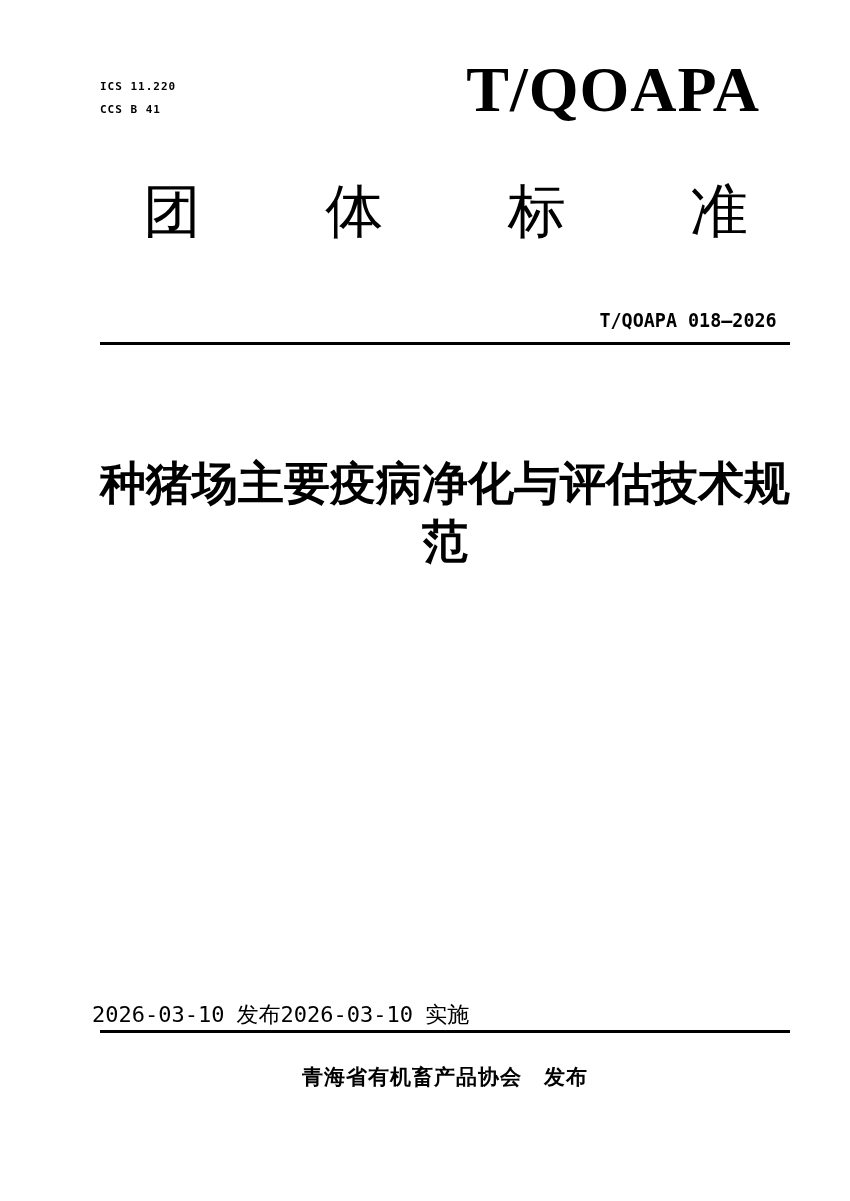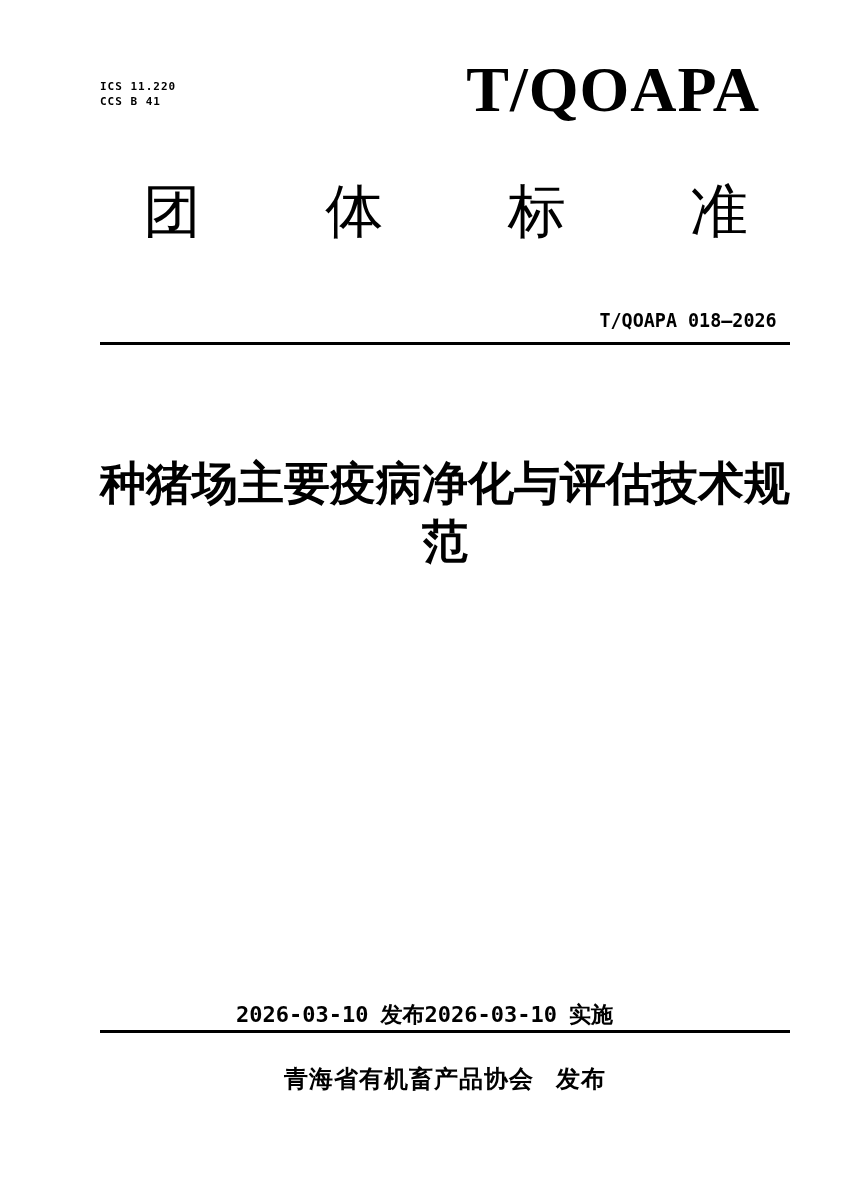--- a/index.html
+++ b/index.html
@@ -19,21 +19,21 @@
   .code-block {
     position: absolute;
     left: 100px;
     font-family: "DejaVu Sans Mono", monospace;
     font-size: 11px;
     font-weight: bold;
     letter-spacing: 1px;
     white-space: pre;
   }
   .ics { top: 80px; }
-  .ccs { top: 95px; }
+  .ccs { top: 103px; }
   .brand {
     position: absolute;
     top: 58px;
     right: 90px;
     font-family: "Liberation Serif", serif;
     font-weight: bold;
     font-size: 64px;
     line-height: 1;
     letter-spacing: 1px;
   }
@@ -75,46 +75,46 @@
     width: 690px;
     margin: 0;
     text-align: center;
     font-size: 46px;
     font-weight: bold;
     line-height: 1.25;
     font-family: "Liberation Sans", sans-serif;
   }
   .dates {
     position: absolute;
-    left: 108px;
+    left: 92px;
     top: 1002px;
     width: 690px;
     display: flex;
-    justify-content: center;
+    justify-content: flex-start;
     font-size: 22px;
-    font-weight: bold;
+    font-weight: normal;
     line-height: 1.2;
   }
   .date-group { white-space: nowrap; }
   .date-group .date-value {
     font-family: "DejaVu Sans Mono", monospace;
     letter-spacing: 0;
   }
   .date-group .date-label {
     font-family: "Liberation Sans", sans-serif;
     margin-left: 6px;
   }
   .date-right { margin-right: 57px; }
   .publisher {
     position: absolute;
     left: 100px;
     top: 1063px;
     width: 690px;
     text-align: center;
-    font-size: 24px;
+    font-size: 21px;
     font-weight: bold;
     line-height: 1.3;
     letter-spacing: 1px;
   }
   .pub-gap {
     display: inline-block;
     width: 22px;
   }
 </style>
 </head>

